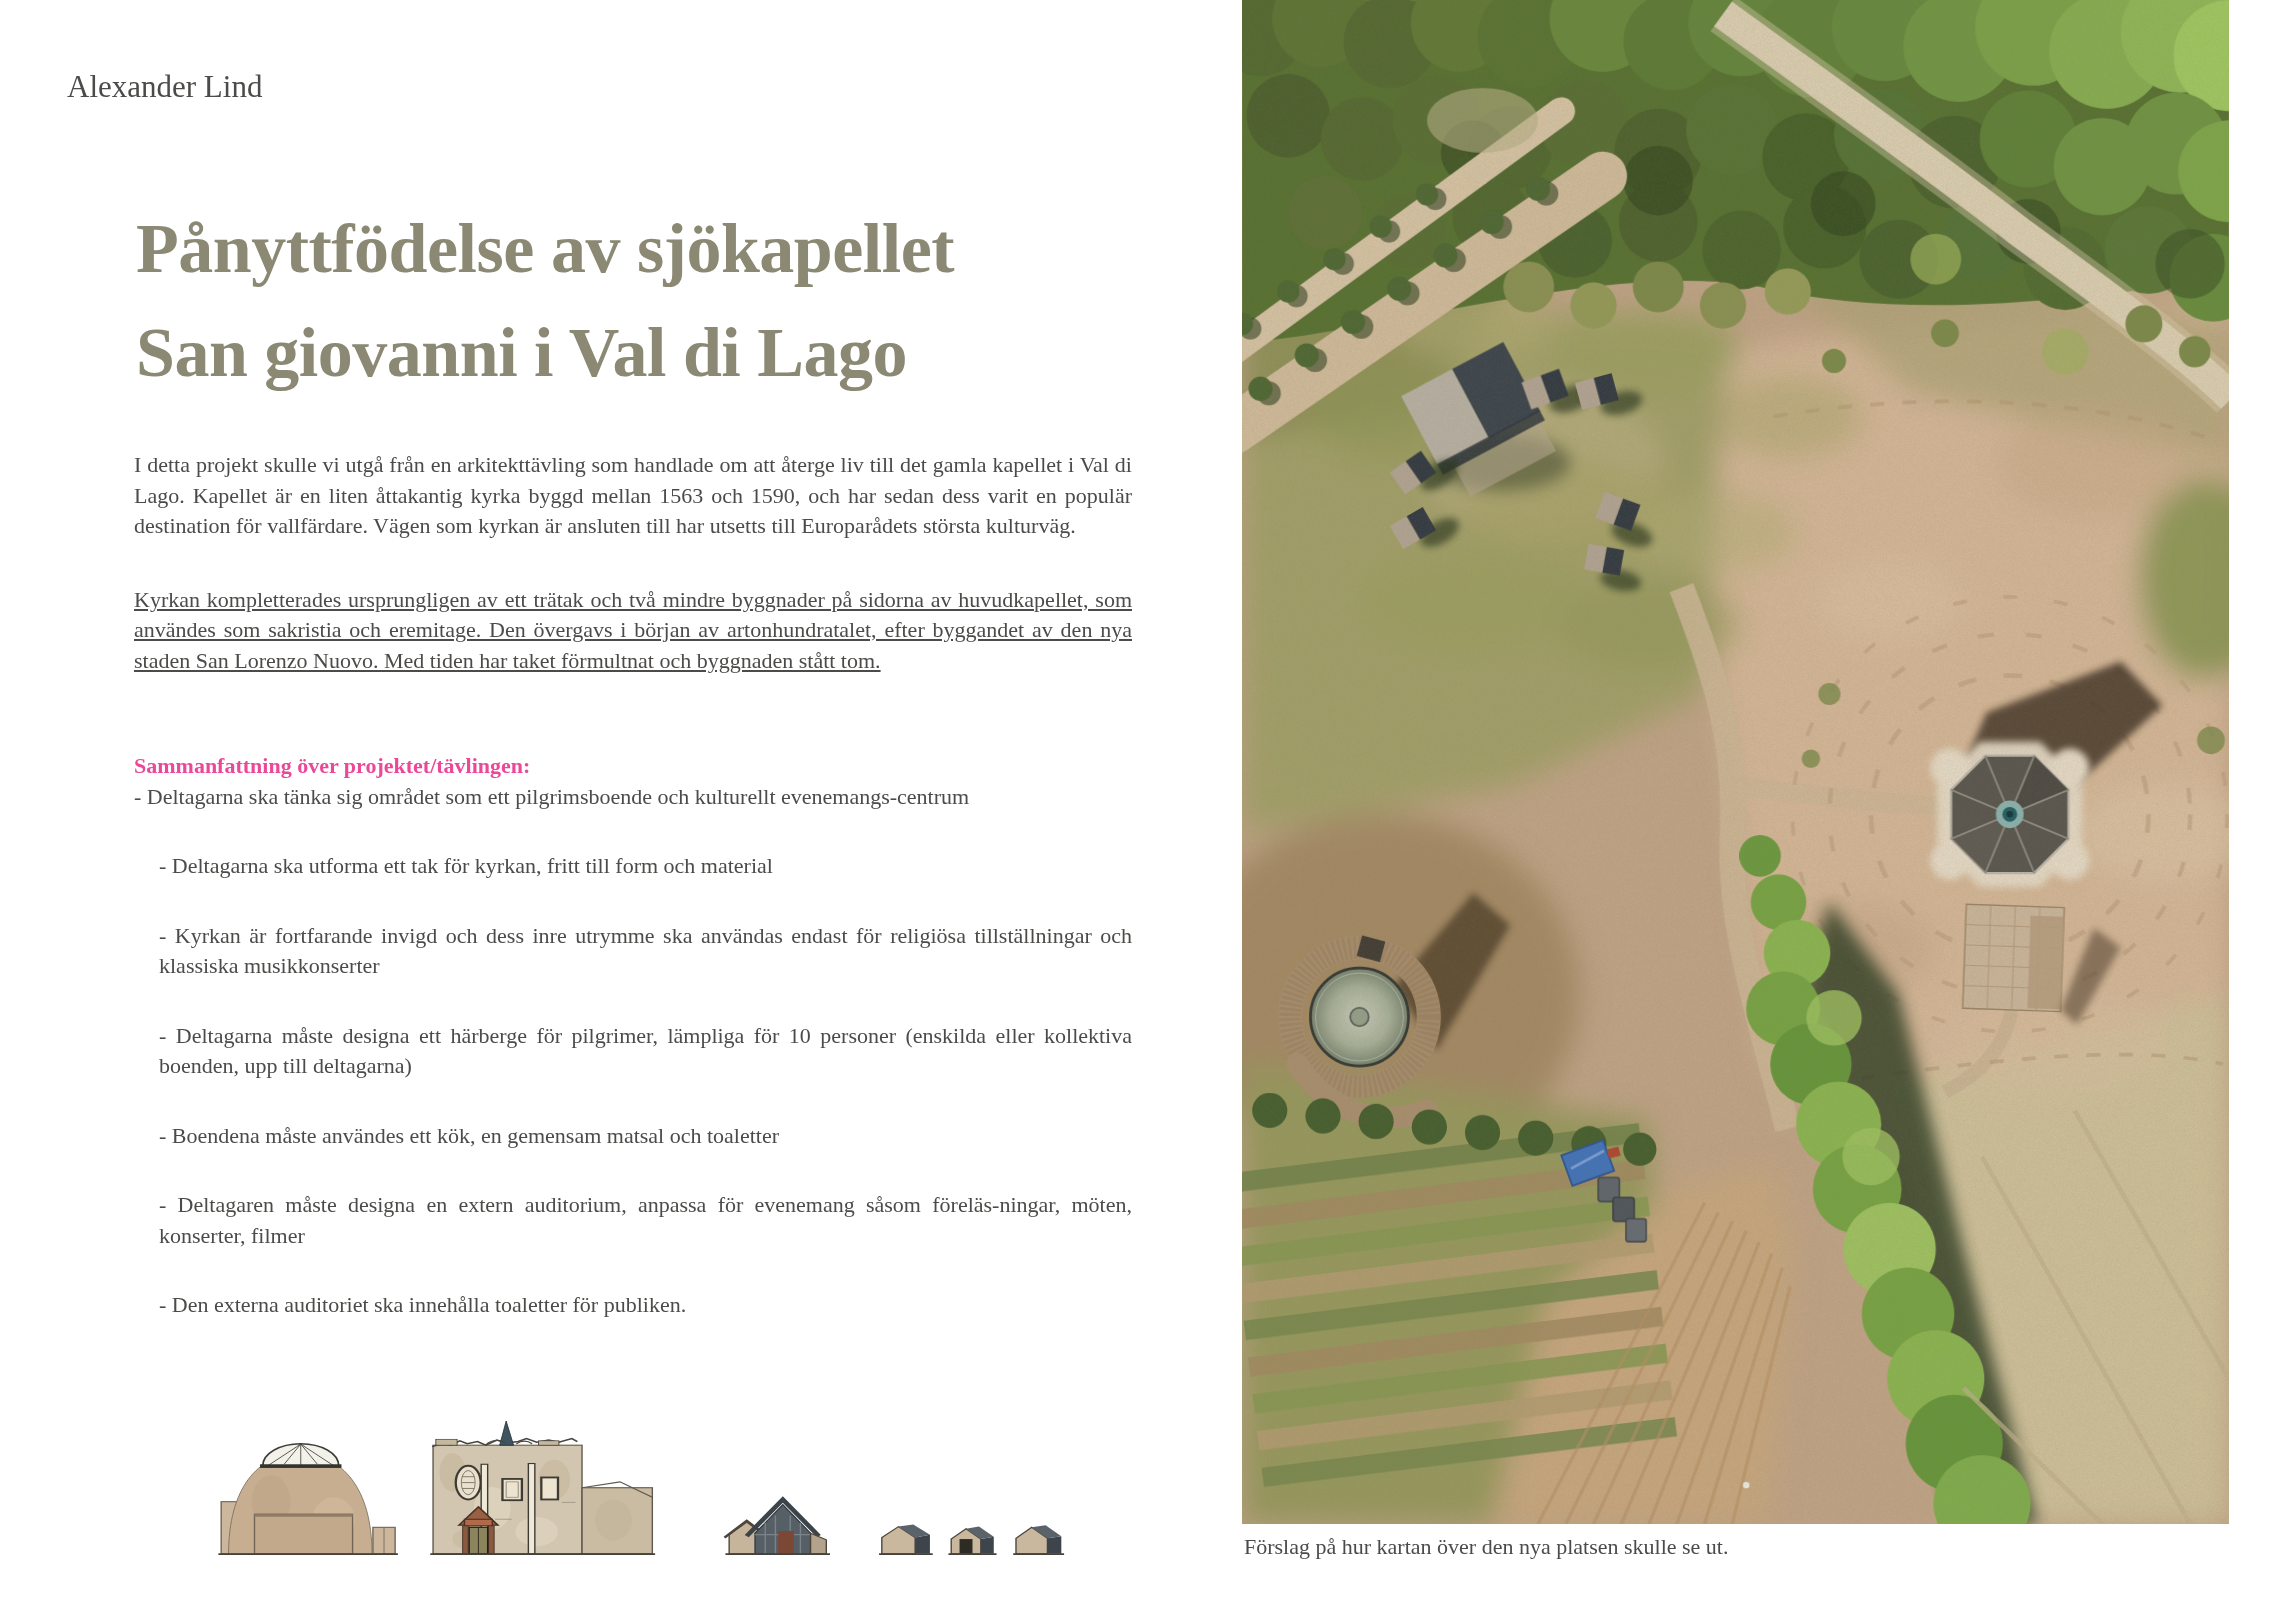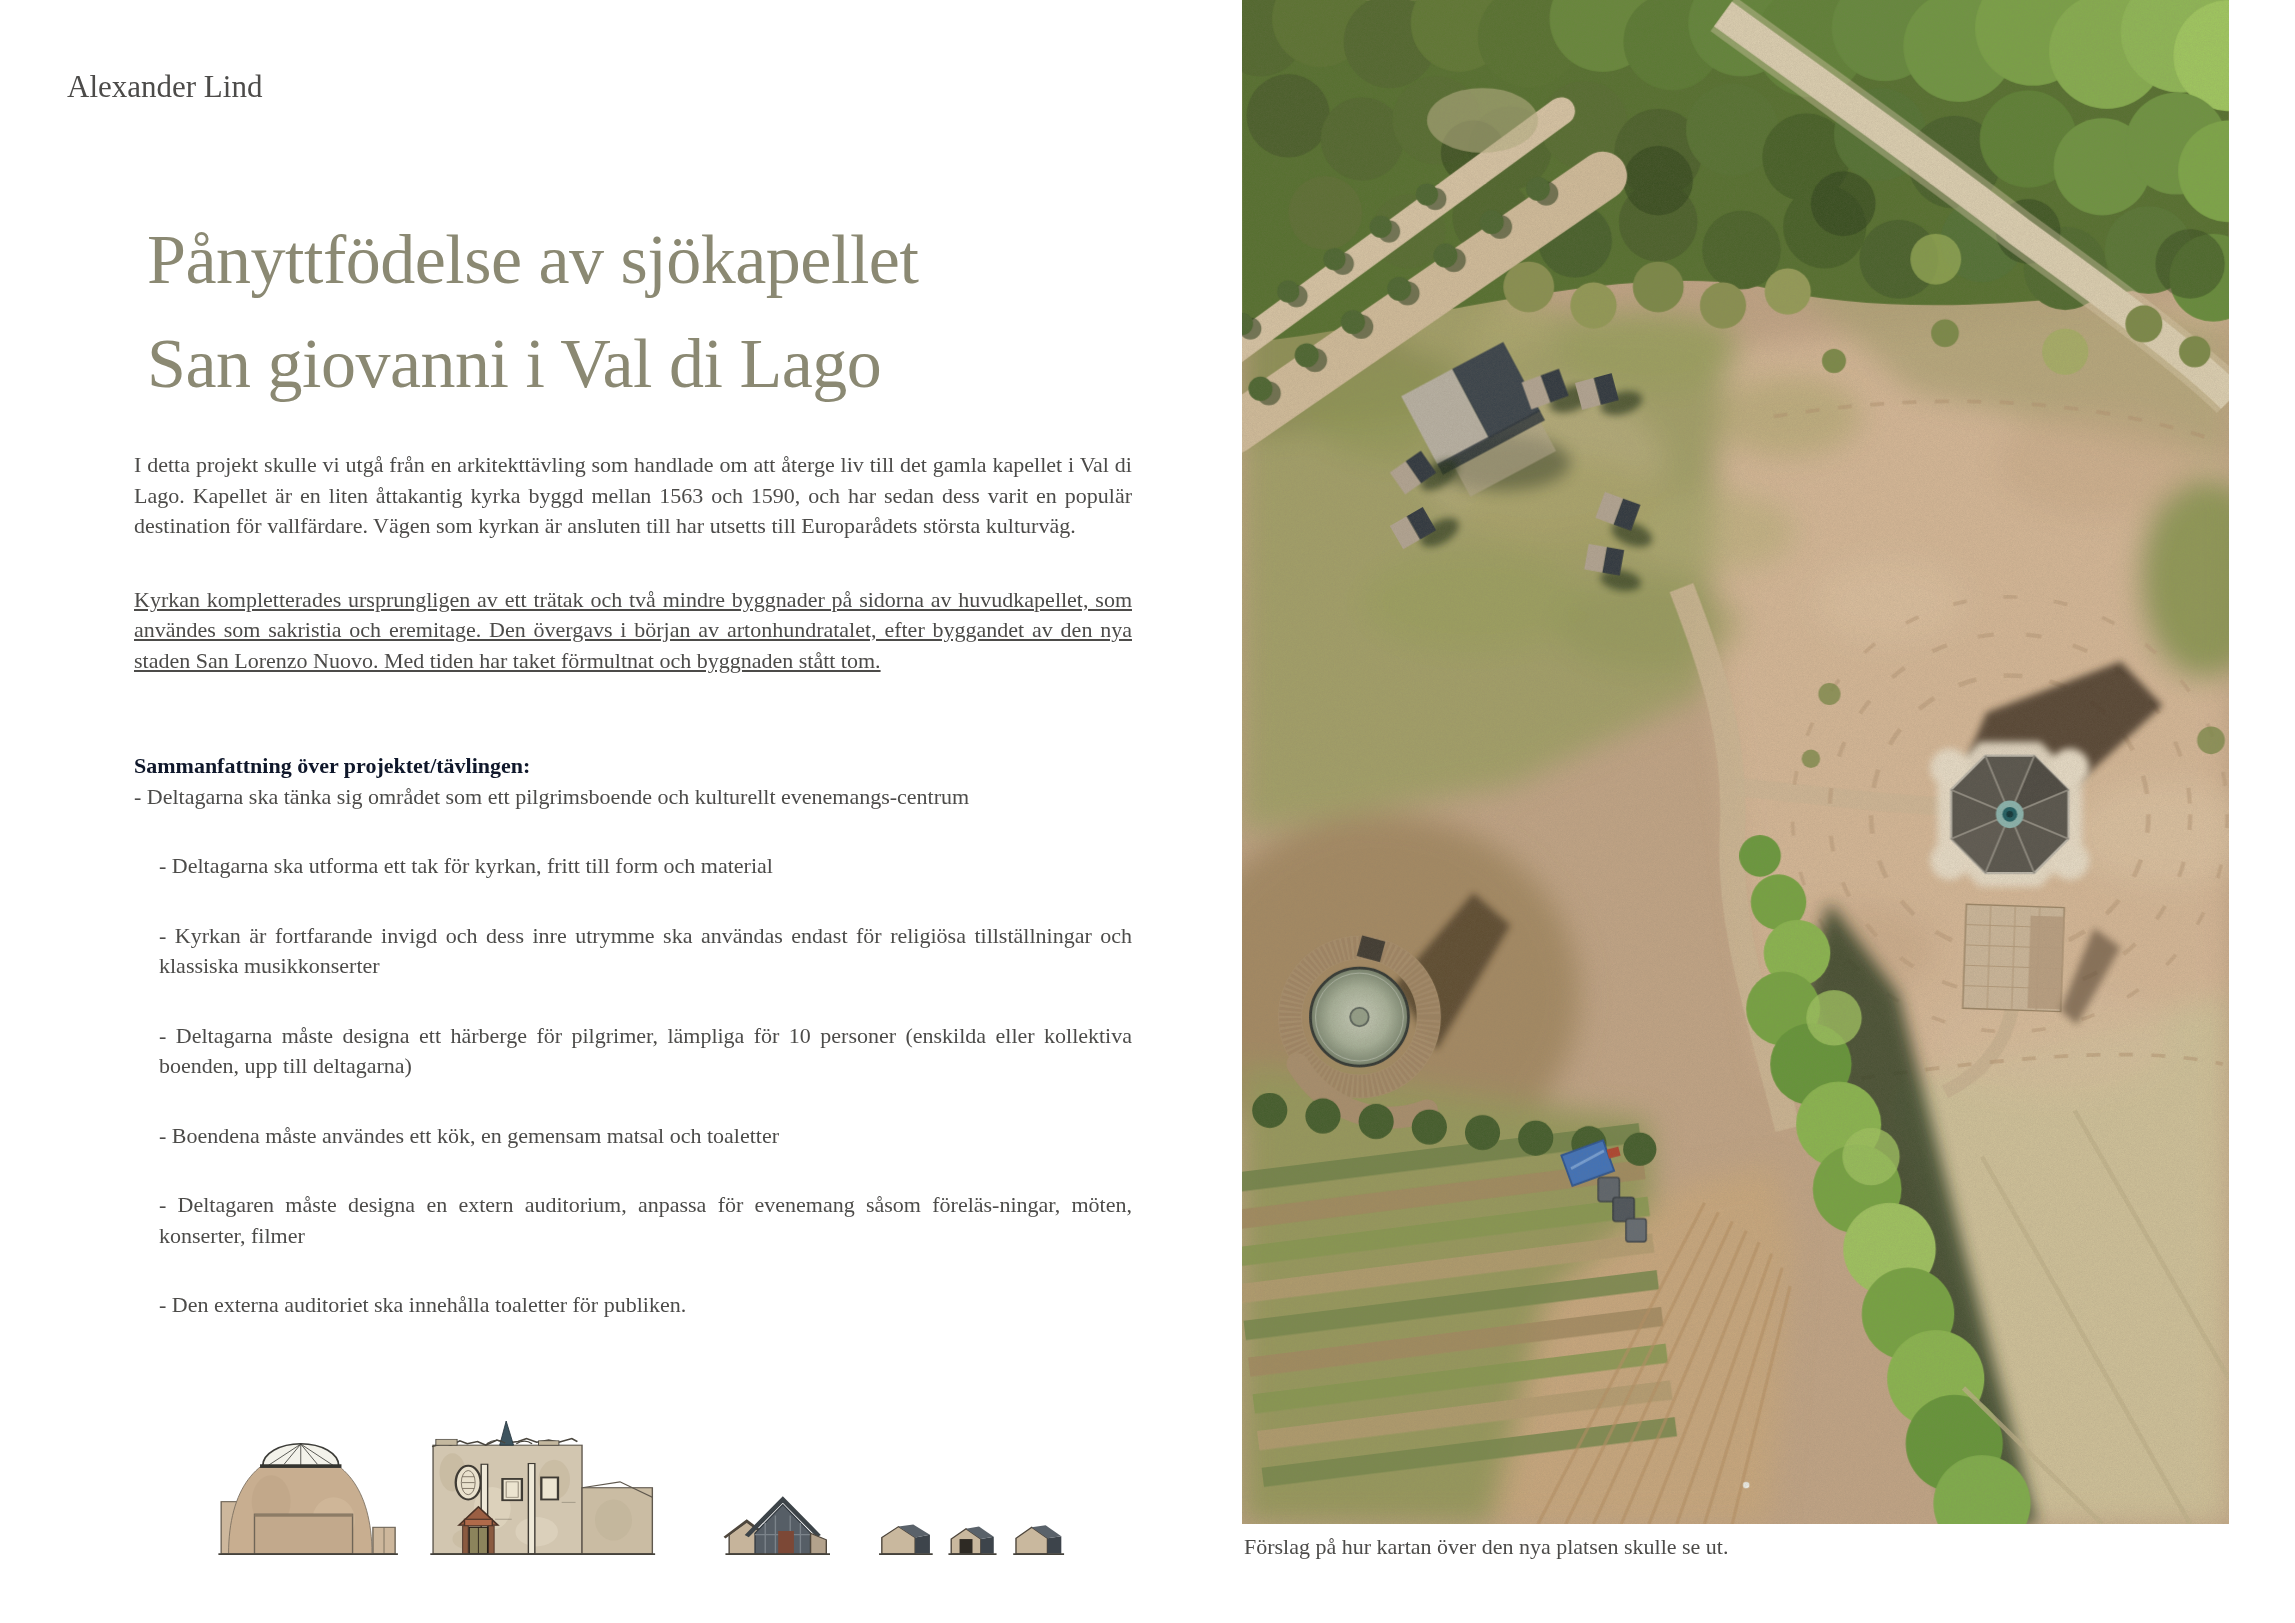--- a/index.html
+++ b/index.html
@@ -3,28 +3,28 @@
 <meta charset="utf-8">
 <style>
   html,body{margin:0;padding:0;background:#ffffff;}
   body{
     position:relative;width:2295px;height:1623px;overflow:hidden;
     font-family:"Liberation Serif",serif;color:#4c4b49;
   }
   [data-name]{box-sizing:border-box;}
   .author{position:absolute;left:67px;top:68px;font-size:31px;line-height:1.2;text-align:right;}
   .title{position:absolute;left:131px;top:192px;font-size:70px;line-height:104px;
-         color:#8b8973;letter-spacing:-0.5px;font-weight:normal;margin:16px;}
+         color:#8b8973;letter-spacing:-0.5px;font-weight:bold;margin:5px;}
   .title span{display:block;white-space:nowrap;}
   .column{position:absolute;left:134px;top:450px;width:998px;
           font-size:22px;line-height:30.5px;text-align:justify;}
   .column p{margin:0;}
   .column p.para-2{margin-top:43px;text-decoration:underline;}
   .column h2{margin:75px 0 0 0;font-size:22px;line-height:30.5px;font-weight:bold;
-             color:#0f172a;text-align:left;}
+             color:#ec4899;text-align:left;}
   .bullets p + p{margin-top:39px;margin-left:25px;}
   .drawings{position:absolute;left:211px;top:1410px;width:879px;height:154px;}
   .drawings svg{width:100%;height:100%;display:block;}
   .aerial{position:absolute;left:1242px;top:0;width:987px;height:1524px;margin:0;}
   .aerial svg{width:100%;height:100%;display:block;}
   .caption{position:absolute;left:1244px;top:1533px;font-size:22px;line-height:28px;}
 </style>
 </head>
 <body data-name="portfolio-page">
 

